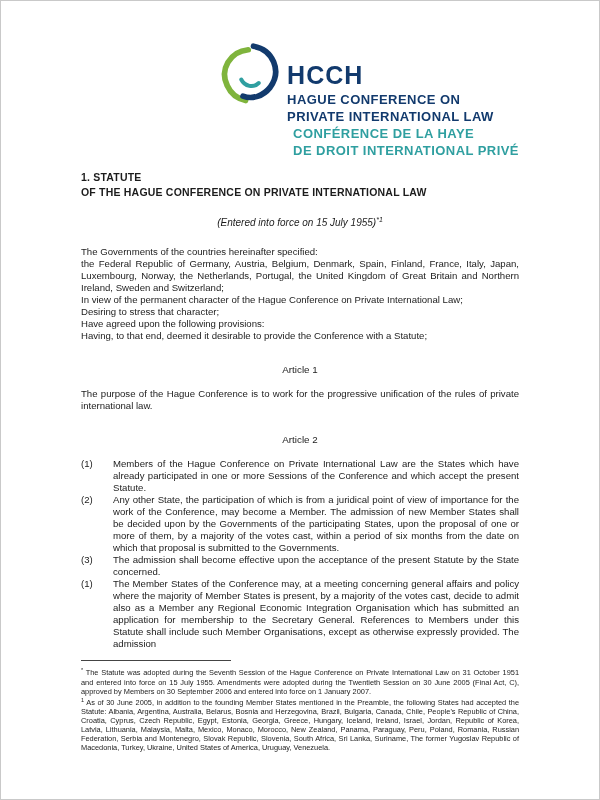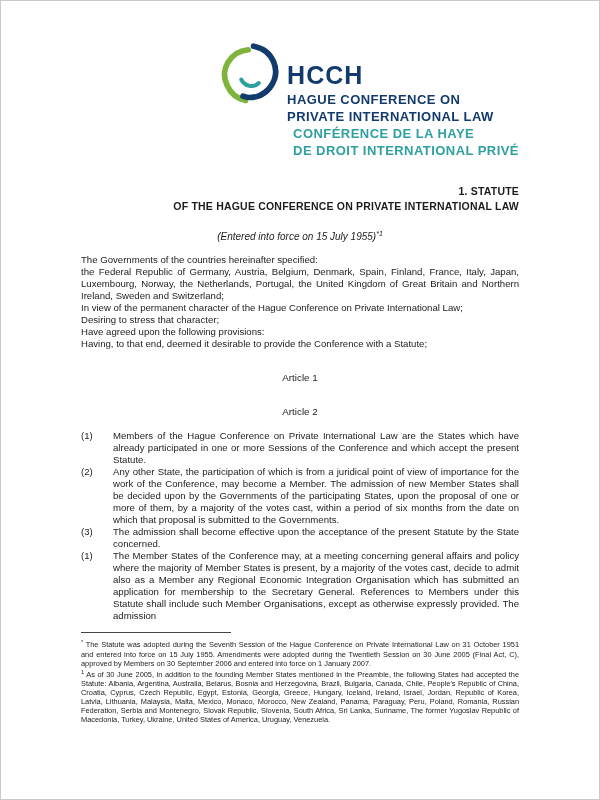--- a/index.html
+++ b/index.html
@@ -28,28 +28,28 @@
     letter-spacing: 1px; line-height: 1.0; margin-bottom: 4px;
   }
   .logo-line {
     font-size: 13px; font-weight: bold; letter-spacing: 0.45px;
     line-height: 1.3; white-space: nowrap;
   }
   .logo-line.navy { color: #123a6d; }
   .logo-line.teal { color: #2f9fa0; padding-left: 6px; }
 
   
-  .title-block { text-align: right; margin-top: 24px; }
+  .title-block { text-align: left; margin-top: 10px; }
   .title-line { font-size: 10.5px; font-weight: bold; line-height: 1.45; letter-spacing: 0.2px; }
   .subtitle { text-align: center; margin-top: 16px; font-size: 10px; font-style: italic; }
   .subtitle sup { font-size: 7px; vertical-align: super; font-style: italic; }
 
   
   .body-text { font-size: 9.6px; line-height: 12px; }
-  .preamble { margin-top: 12px; }
+  .preamble { margin-top: 18px; }
   .preamble p { text-align: justify; }
 
   .article-heading {
     text-align: center; font-size: 9.8px; font-weight: normal;
     margin-top: 22px; margin-bottom: 12px;
   }
   .article-para { text-align: justify; }
   .numbered-para { display: flex; }
   .para-num { width: 32px; flex-shrink: 0; }
   .para-text { flex: 1; text-align: justify; }
@@ -97,20 +97,21 @@
     <p>The Governments of the countries hereinafter specified:</p>
     <p>the Federal Republic of Germany, Austria, Belgium, Denmark, Spain, Finland, France, Italy, Japan, Luxembourg, Norway, the Netherlands, Portugal, the United Kingdom of Great Britain and Northern Ireland, Sweden and Switzerland;</p>
     <p>In view of the permanent character of the Hague Conference on Private International Law;</p>
     <p>Desiring to stress that character;</p>
     <p>Have agreed upon the following provisions:</p>
     <p>Having, to that end, deemed it desirable to provide the Conference with a Statute;</p>
   </section>
 
   <section class="body-text">
     <h2 class="article-heading">Article 1</h2>
+    <p class="article-para">The purpose of the Hague Conference is to work for the progressive unification of the rules of private international law.</p>
   </section>
 
   <section class="body-text">
     <h2 class="article-heading">Article 2</h2>
     <div class="numbered-para">
       <span class="para-num">(1)</span>
       <span class="para-text">Members of the Hague Conference on Private International Law are the States which have already participated in one or more Sessions of the Conference and which accept the present Statute.</span>
     </div>
     <div class="numbered-para">
       <span class="para-num">(2)</span>

